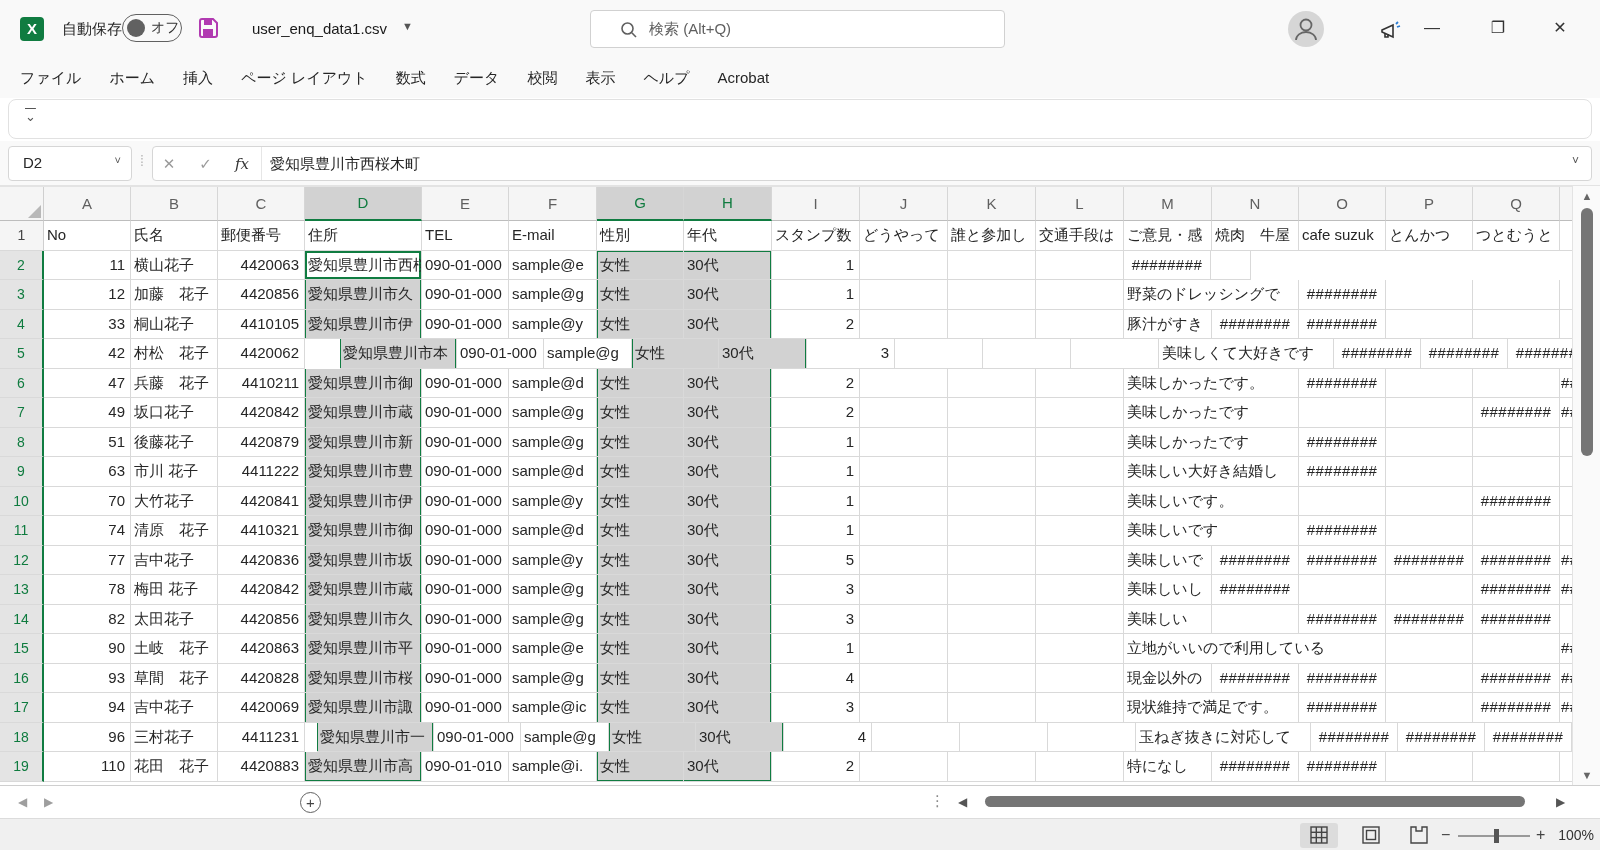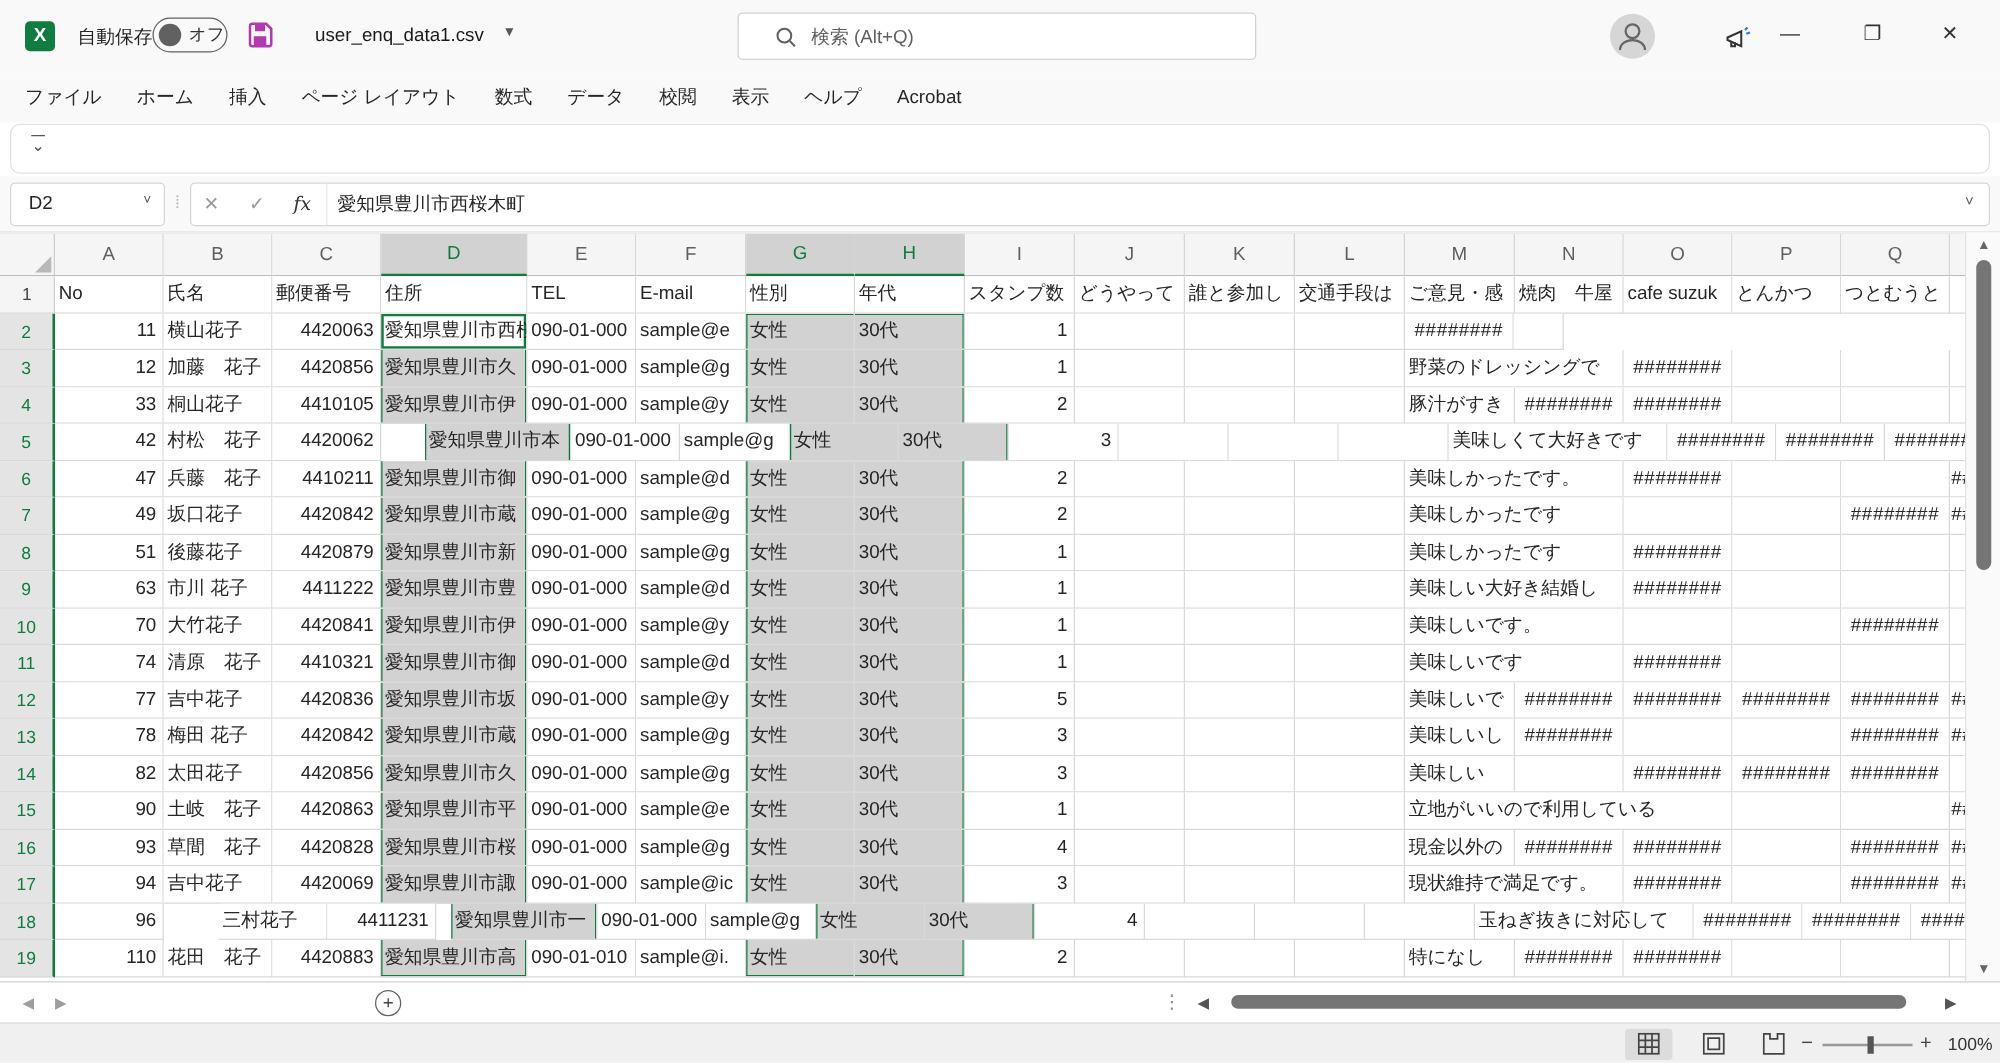--- a/index.html
+++ b/index.html
@@ -516,21 +516,21 @@
         <div class="cell" style="width: 88px;"></div>
         <div class="cell nogrid" style="width: 175px; border-right: 1px solid rgb(217, 217, 217);">現状維持で満足です。</div>
         <div class="cell hash" style="width: 87px;">########</div>
         <div class="cell" style="width: 87px;"></div>
         <div class="cell hash" style="width: 87px;">########</div>
         <div class="cell hash" style="width: 40px;">########</div>
       </div>
       <div class="row">
         <div class="row-h sel">18</div>
         <div class="cell num" style="width: 87px;">96</div>
-        <div class="cell" style="width: 87px; margin-left: 44px;">三村花子</div>
+        <div class="cell" style="width: 87px;">三村花子</div>
         <div class="cell num" style="width: 87px;">4411231</div>
         <div class="cell gray" style="width: 117px; box-shadow: rgb(16, 124, 65) 1px 0px 0px inset, rgb(16, 124, 65) -1px 0px 0px inset; margin-left: 12px;">愛知県豊川市一</div>
         <div class="cell" style="width: 87px;">090-01-000</div>
         <div class="cell" style="width: 88px;">sample@g</div>
         <div class="cell gray" style="width: 87px; box-shadow: rgb(16, 124, 65) 1px 0px 0px inset;">女性</div>
         <div class="cell gray" style="width: 88px; box-shadow: rgb(16, 124, 65) -1px 0px 0px inset;">30代</div>
         <div class="cell num" style="width: 88px;">4</div>
         <div class="cell" style="width: 88px;"></div>
         <div class="cell" style="width: 88px;"></div>
         <div class="cell" style="width: 88px;"></div>

